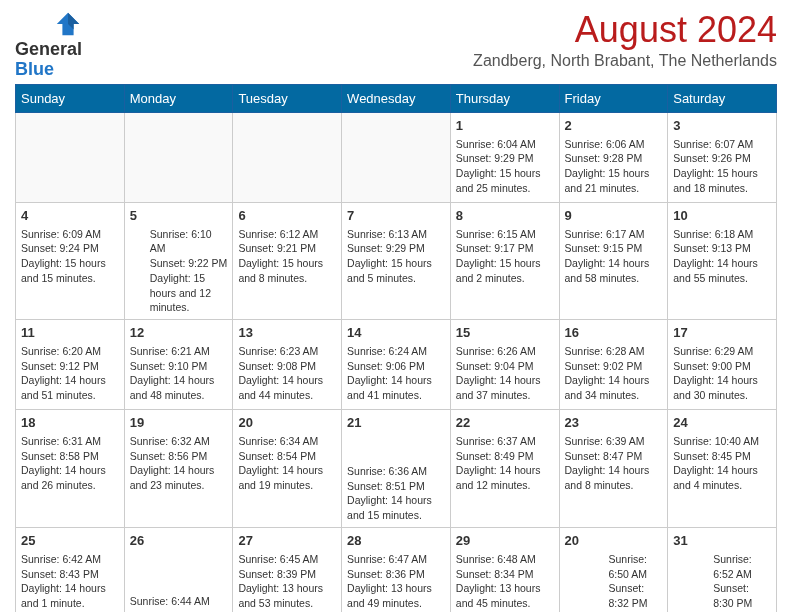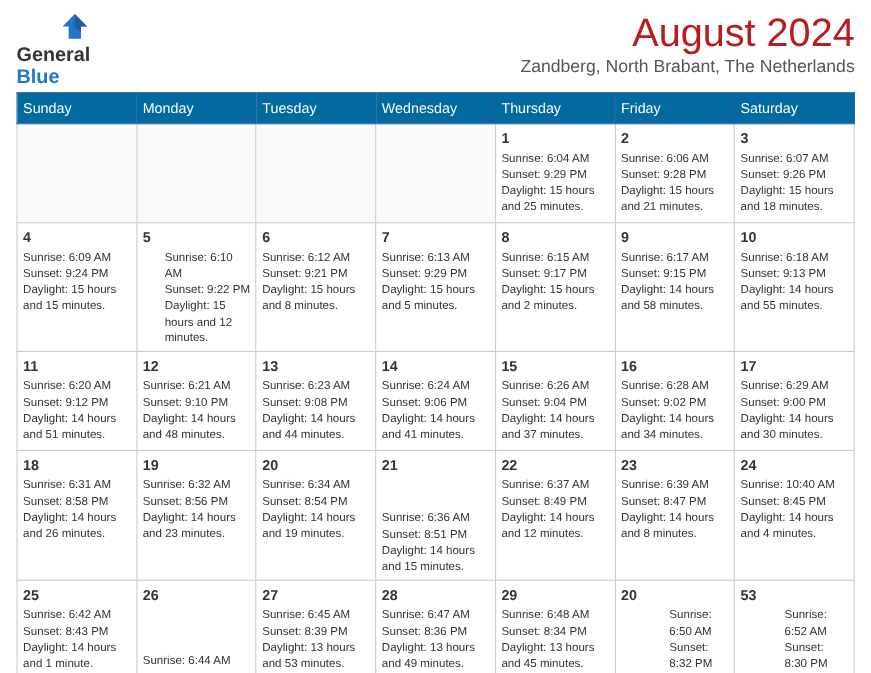--- a/index.html
+++ b/index.html
@@ -316,21 +316,21 @@
 Sunset: 8:34 PM
 Daylight: 13 hours and 45 minutes.</div>
         </td>
         <td>
           <span class="day-num">20</span>
           <div class="day-info" style="white-space: pre-line; margin-left: 44px;">Sunrise: 6:50 AM
 Sunset: 8:32 PM
 Daylight: 13 hours and 42 minutes.</div>
         </td>
         <td>
-          <span class="day-num">53</span>
+          <span class="day-num">31</span>
           <div class="day-info" style="white-space: pre-line; margin-left: 40px;">Sunrise: 6:52 AM
 Sunset: 8:30 PM
 Daylight: 13 hours and 38 minutes.</div>
         </td>
       </tr>
     </tbody>
 </table>
 
 <div class="footer-note">
   <span>Daylight hours</span>

